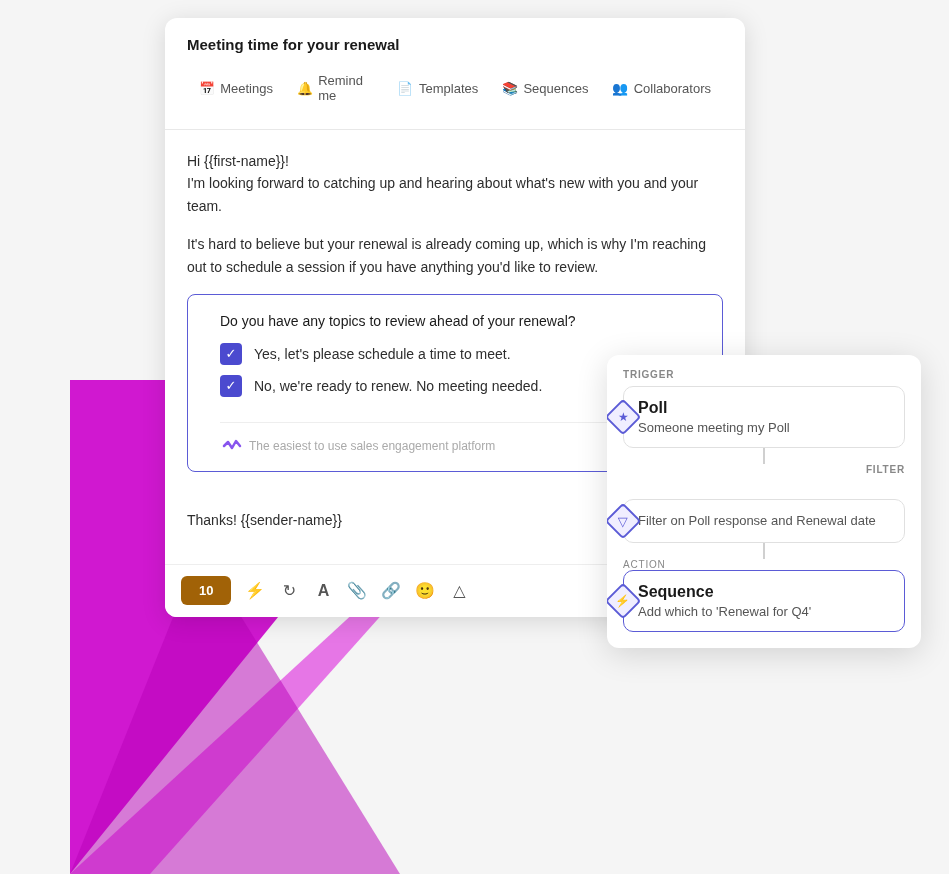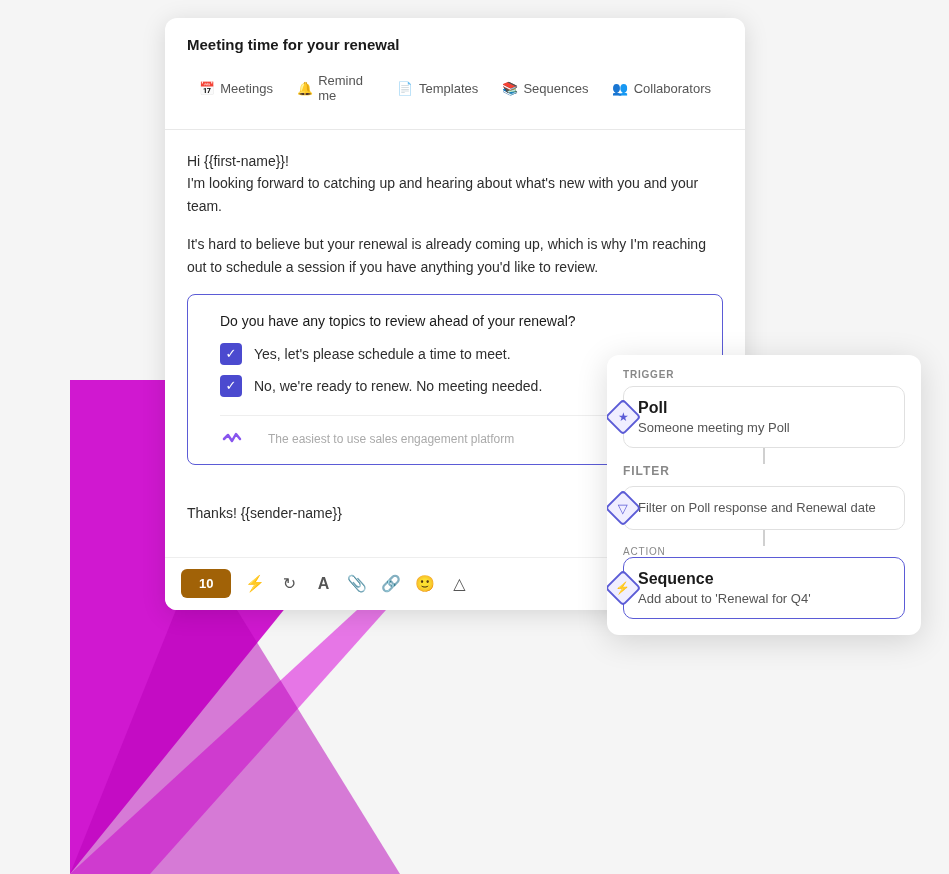--- a/index.html
+++ b/index.html
@@ -115,22 +115,22 @@
       align-items: center;
       justify-content: center;
       color: white;
       font-size: 13px;
       flex-shrink: 0;
     }
 
     .poll-footer {
       display: flex;
       align-items: center;
-      gap: 26px;
-      margin-top: 18px;
+      gap: 7px;
+      margin-top: 25px;
       padding-top: 12px;
       border-top: 1px solid #eee;
     }
 
     .poll-logo {
       width: 22px;
       height: 22px;
       display: flex;
       align-items: center;
       justify-content: center;
@@ -284,34 +284,34 @@
     <div style="position:absolute;left:-14px;top:50%;transform:translateY(-50%) rotate(45deg);width:26px;height:26px;background:#f0eeff;border:2px solid #5b5bd6;border-radius:4px;display:flex;align-items:center;justify-content:center;">
       <span style="transform:rotate(-45deg);font-size:12px;color:#5b5bd6;">★</span>
     </div>
     <div style="font-size:16px;font-weight:700;color:#1a1a1a;margin-bottom:3px;">Poll</div>
     <div style="font-size:13px;color:#555;">Someone meeting my Poll</div>
   </div>
 
   <div style="width:2px;height:16px;background:#d0d0d0;margin:0 auto;"></div>
 
   <div style="padding: 0 16px 0 16px;">
-    <div style="font-size:12px;font-weight:700;letter-spacing:0.08em;color:#888;text-transform:uppercase;margin-bottom:8px;">FILTER</div>
+    <div style="font-size:10px;font-weight:700;letter-spacing:0.08em;color:#888;text-transform:uppercase;margin-bottom:24px;text-align:right;">FILTER</div>
   </div>
   <div style="margin: 0 16px 0 16px; border: 1.5px solid #e0e0e0; border-radius: 10px; padding: 12px 14px; background:#fff; position:relative;">
     <div style="position:absolute;left:-14px;top:50%;transform:translateY(-50%) rotate(45deg);width:26px;height:26px;background:#f0eeff;border:2px solid #5b5bd6;border-radius:4px;display:flex;align-items:center;justify-content:center;">
       <span style="transform:rotate(-45deg);font-size:13px;color:#5b5bd6;">▽</span>
     </div>
     <div style="font-size:13px;color:#555;line-height:1.4;">Filter on Poll response and Renewal date</div>
   </div>
 
   <div style="width:2px;height:16px;background:#d0d0d0;margin:0 auto;"></div>
 
   <div style="padding: 0 16px 0 16px;">
     <div style="font-size:10px;font-weight:400;letter-spacing:0.08em;color:#888;text-transform:uppercase;">ACTION</div>
   </div>
   <div style="margin: 0 16px 16px 16px; border: 1.5px solid #5b5bd6; border-radius: 10px; padding: 12px 14px; background:#fff; position:relative;">
     <div style="position:absolute;left:-14px;top:50%;transform:translateY(-50%) rotate(45deg);width:26px;height:26px;background:#f0eeff;border:2px solid #5b5bd6;border-radius:4px;display:flex;align-items:center;justify-content:center;">
       <span style="transform:rotate(-45deg);font-size:12px;color:#5b5bd6;">⚡</span>
     </div>
     <div style="font-size:16px;font-weight:700;color:#1a1a1a;margin-bottom:3px;">Sequence</div>
-    <div style="font-size:13px;color:#555;">Add about to 'Renewal for Q4'</div>
+    <div style="font-size:13px;color:#555;">Add which to 'Renewal for Q4'</div>
   </div>
 </div>
 
 </body></html>

